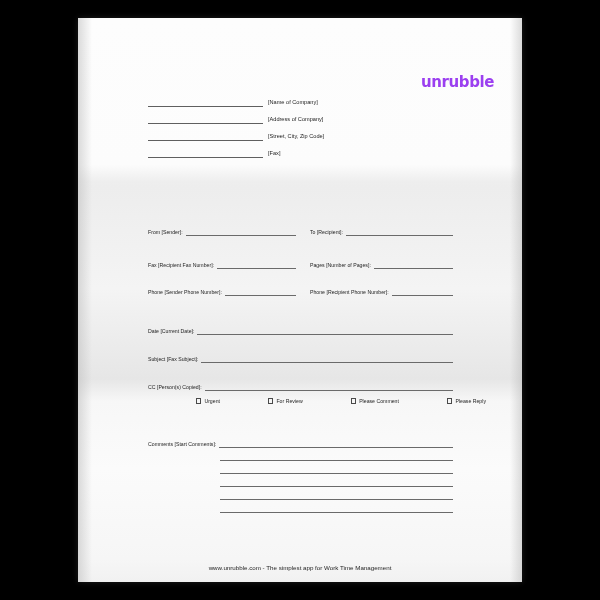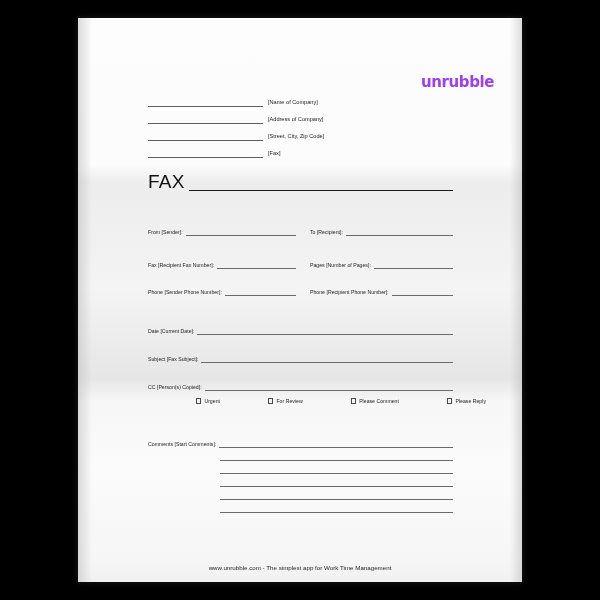--- a/index.html
+++ b/index.html
@@ -211,24 +211,20 @@
       <div class="hdr-row">
         <span class="hdr-rule"></span>
         <span class="hdr-label">[Street, City, Zip Code]</span>
       </div>
       <div class="hdr-row">
         <span class="hdr-rule"></span>
         <span class="hdr-label">[Fax]</span>
       </div>
     </div>
 
-    <div id="fax-title-wrap">
-      <span id="fax-title">FAX</span>
-      <span id="fax-title-rule"></span>
-    </div>
 
     <div class="field" style="left:70px; top:180px; width:148px;">
       <span class="lbl">From [Sender]:</span>
       <span class="rule"></span>
     </div>
     <div class="field" style="left:232px; top:180px; width:143px;">
       <span class="lbl">To [Recipient]:</span>
       <span class="rule"></span>
     </div>
 

